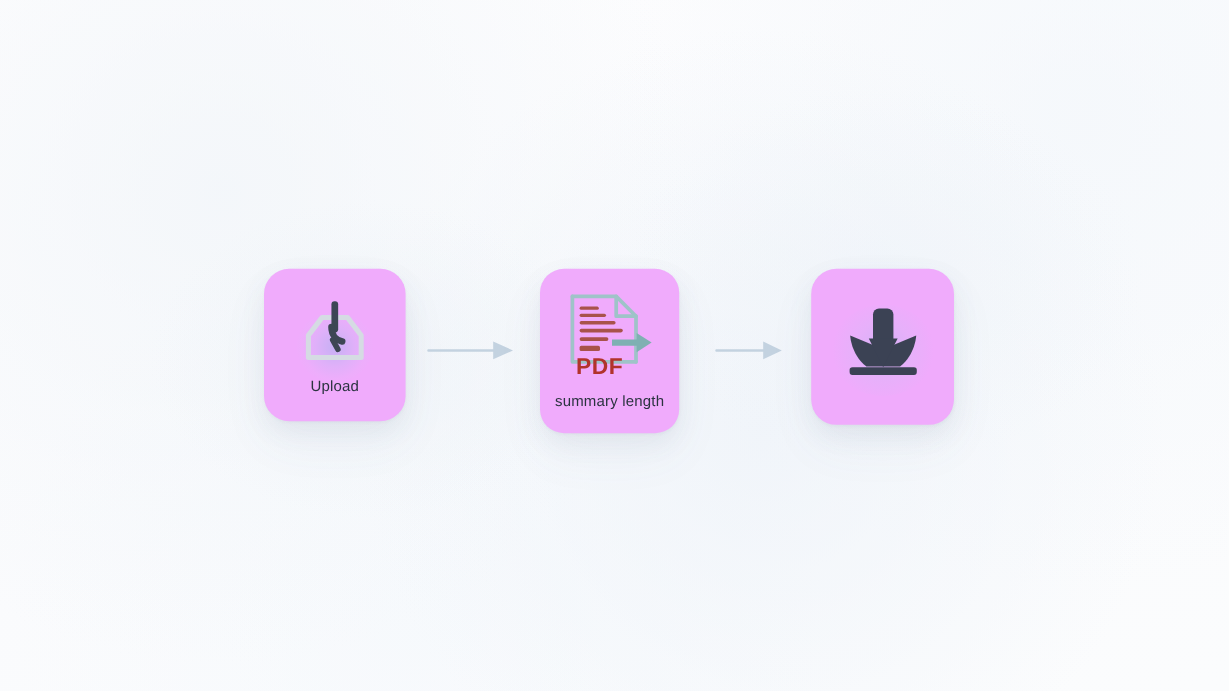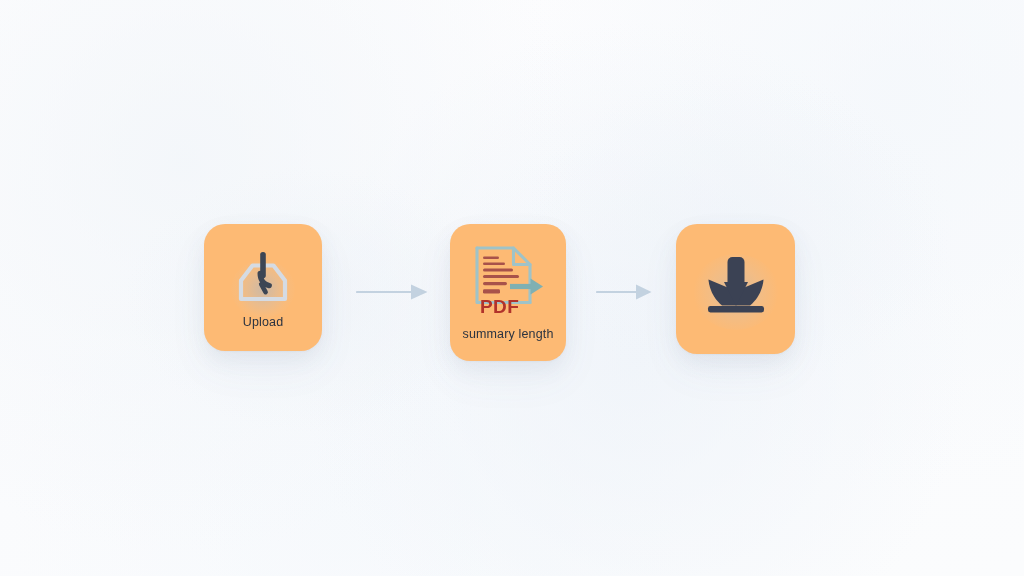--- a/index.html
+++ b/index.html
@@ -41,35 +41,35 @@
   #flow {
     position: absolute;
     left: 0;
     top: 0;
     width: 1024px;
     height: 576px;
   }
 
   .card {
     position: absolute;
-    background: #fdba74;
+    background: #f0abfc;
     border-radius: 22px;
     box-shadow:
       0 1px 2px rgba(100,116,139,0.045),
       0 8px 20px rgba(100,116,139,0.085),
       0 18px 42px rgba(100,116,139,0.055);
     display: flex;
     flex-direction: column;
     align-items: center;
     justify-content: center;
   }
 
   
   #card-upload {
-    left: 204px;
+    left: 220px;
     top: 224px;
     width: 118px;
     height: 127px;
     border-radius: 21px;
   }
   
   #card-pdf {
     left: 450px;
     top: 224px;
     width: 116px;

